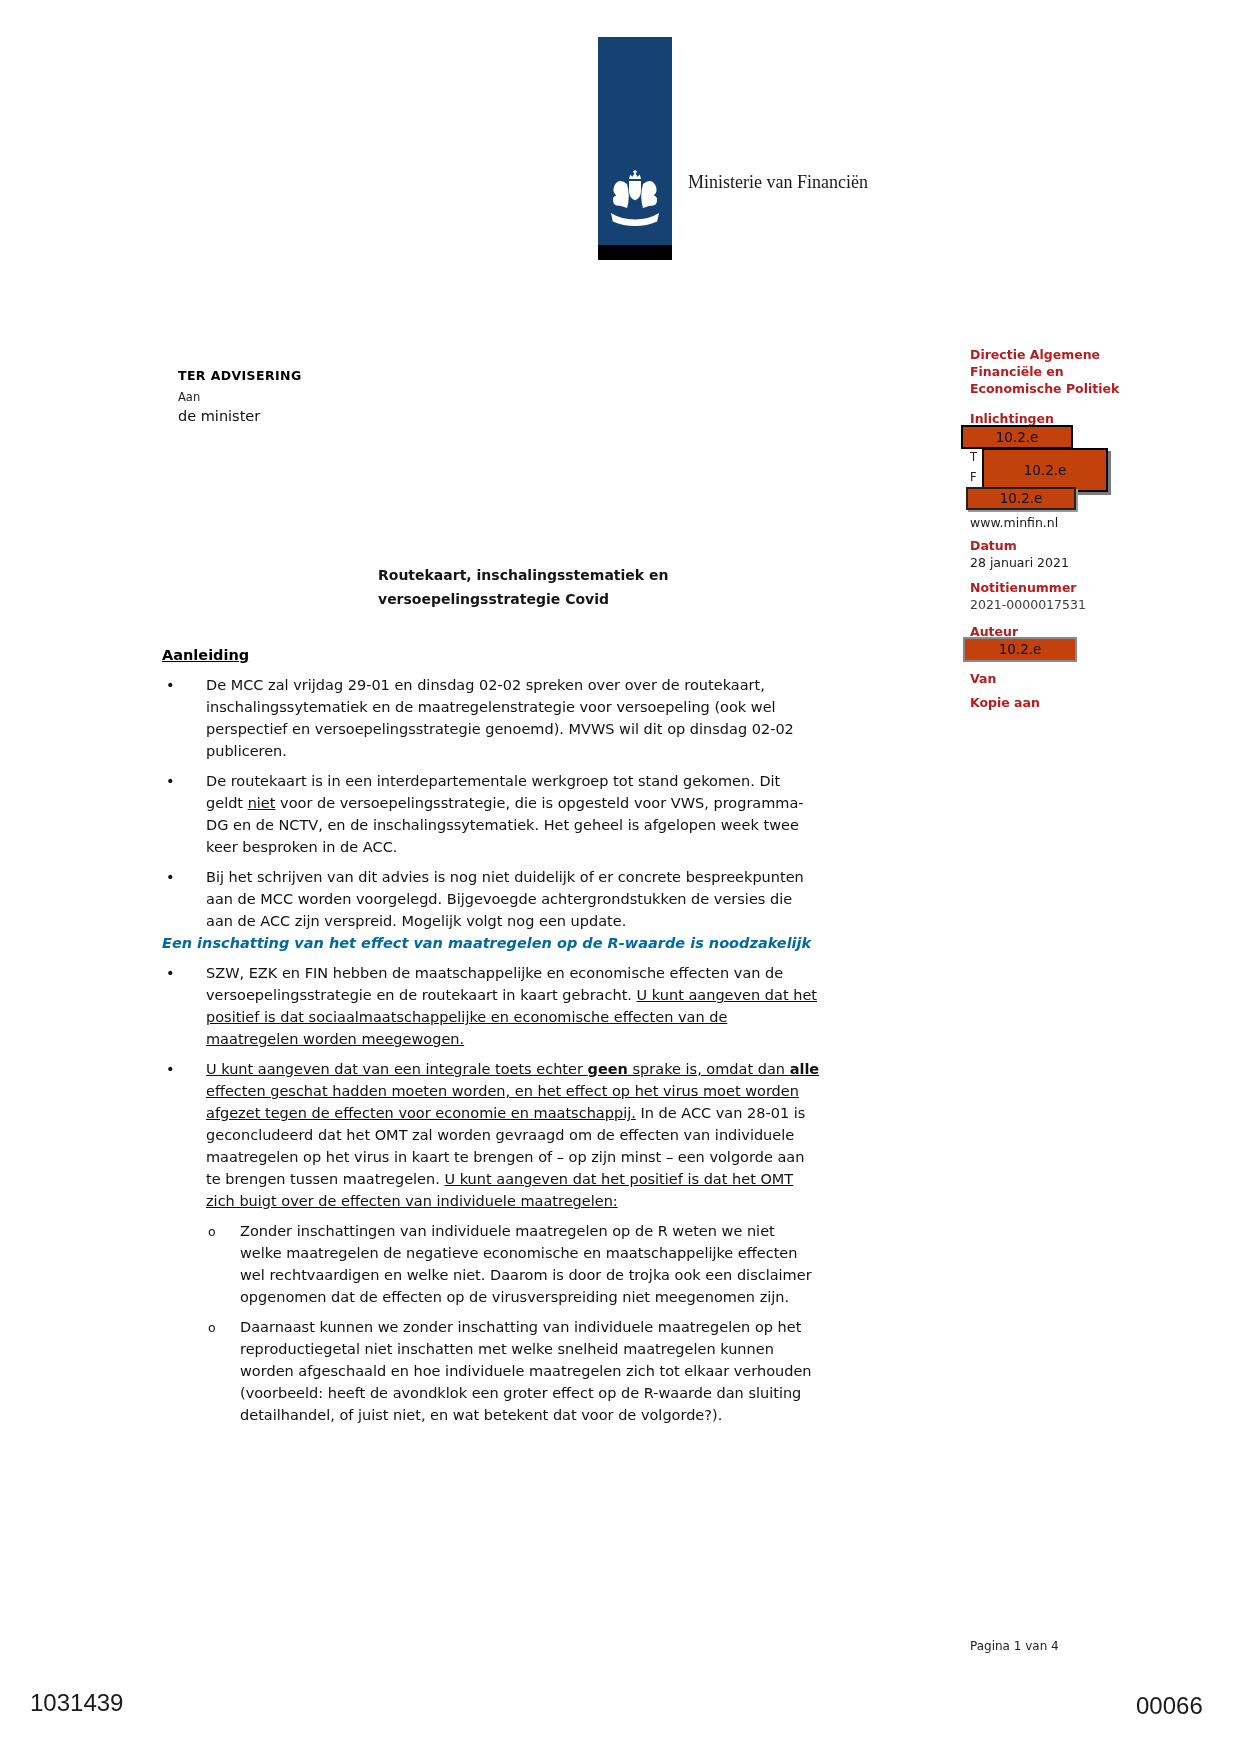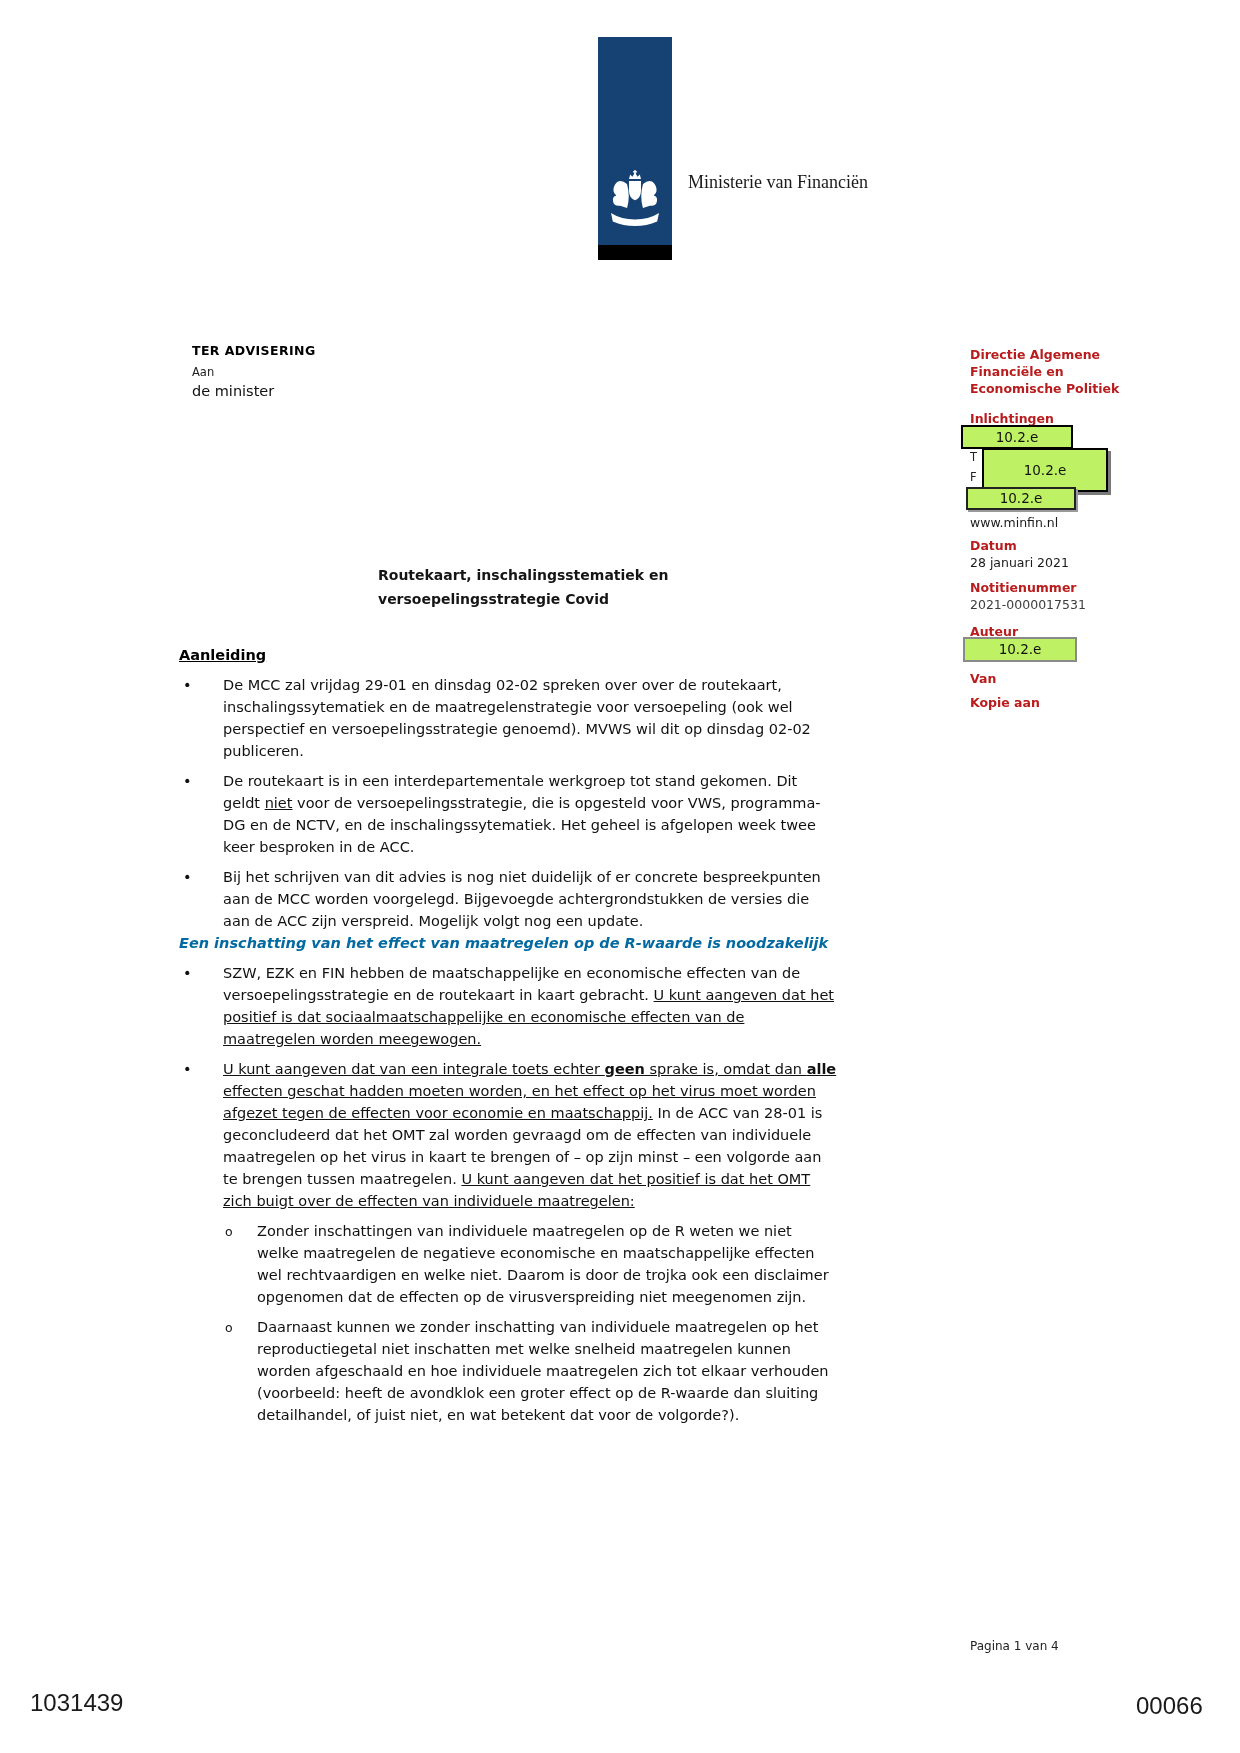--- a/index.html
+++ b/index.html
@@ -6,46 +6,46 @@
   .page{position:relative;width:1240px;height:1753px;background:#ffffff;overflow:hidden;
         font-family:"DejaVu Sans","Liberation Sans",sans-serif;color:#111;padding-left:47px;}
   
   .logo{position:absolute;left:598px;top:37px;width:74px;height:223px;}
   .logo-blue{position:absolute;left:0;top:0;width:74px;height:208px;background:#154273;}
   .logo-black{position:absolute;left:0;top:208px;width:74px;height:15px;background:#000;}
   .crest{position:absolute;left:5px;top:133px;width:64px;height:58px;}
   .ministry{position:absolute;left:688px;top:172px;font-family:"Liberation Serif","DejaVu Serif",serif;
             font-size:18px;color:#1a1a1a;}
   
-  .advisering{position:absolute;left:178px;top:343px;margin-left:14px;}
+  .advisering{position:absolute;left:178px;top:368px;}
   .adv-kop{font-size:12.5px;font-weight:700;letter-spacing:.4px;color:#000;}
   .adv-aan{font-size:11.5px;margin-top:7px;color:#222;}
   .adv-min{font-size:14.5px;margin-top:4px;color:#111;}
   
   .doctitle{position:absolute;left:176px;top:524px;font-size:62px;line-height:62px;
             letter-spacing:-2px;color:#000;}
   .subject{position:absolute;left:378px;top:563px;width:302px;font-size:14px;font-weight:700;
            line-height:24px;color:#151515;}
   
-  .body{position:absolute;left:179px;top:644px;width:658px;font-size:14.5px;line-height:22px;color:#111;}
+  .body{position:absolute;left:162px;top:644px;width:658px;font-size:14.5px;line-height:22px;color:#111;}
   .sect{font-weight:700;text-decoration:underline;color:#000;}
   .sect.advies{margin-top:26px;}
   .bi{font-weight:700;font-style:italic;color:#0369a1;}
   .li{position:relative;padding-left:44px;margin-top:8px;}
   .li .marker{position:absolute;left:4px;top:0;}
   .li.sub{padding-left:78px;}
   .li.sub .marker{left:46px;font-size:12.5px;top:1px;}
   .run-u{text-decoration:underline;}
   .run-bu{font-weight:700;text-decoration:underline;}
   
   .sb{position:absolute;font-size:12.5px;color:#1a1a1a;}
   .sb.bold{font-weight:700;color:#b91c1c;}
   .dir{left:970px;top:346px;white-space:pre-line;line-height:17px;width:170px;}
   .inl{left:970px;top:411px;}
-  .redbox{position:absolute;background:#bef264;text-align:center;font-size:13.5px;color:#111;}
+  .redbox{position:absolute;background:#c2410c;text-align:center;font-size:13.5px;color:#111;}
   .box1{left:961px;top:425px;width:108px;height:20px;border:2px solid #000;line-height:20px;}
   .tlab{left:970px;top:450px;font-size:11.5px;color:#222;}
   .flab{left:970px;top:470px;font-size:11.5px;color:#222;}
   .box2{left:982px;top:448px;width:122px;height:40px;border:2px solid #000;line-height:40px;
         box-shadow:3px 3px 0 #7a7a7a;}
   .box3{left:966px;top:487px;width:106px;height:19px;border:2px solid #222;line-height:19px;
         box-shadow:2px 2px 0 #9a9a9a;}
   .www{left:970px;top:515px;}
   .datum-l{left:970px;top:538px;}
   .datum-v{left:970px;top:555px;}

